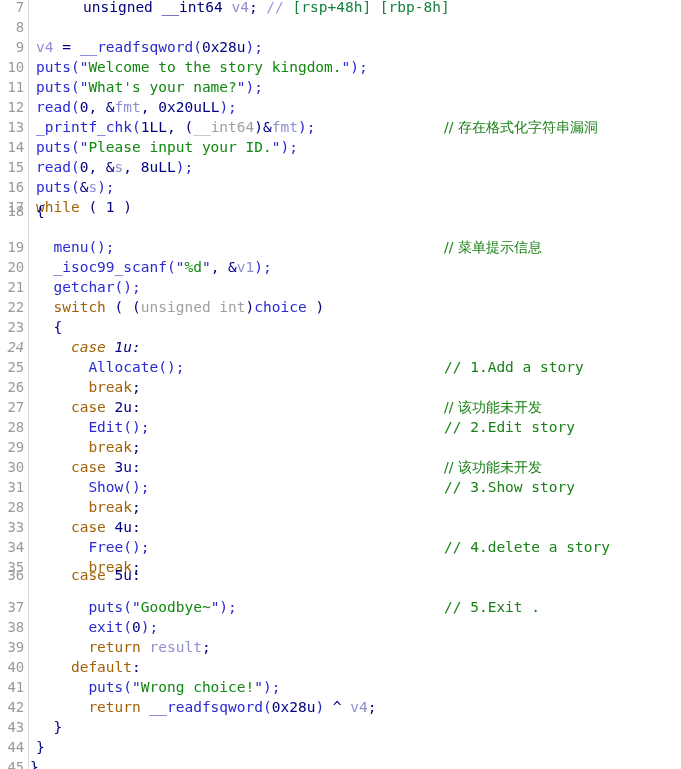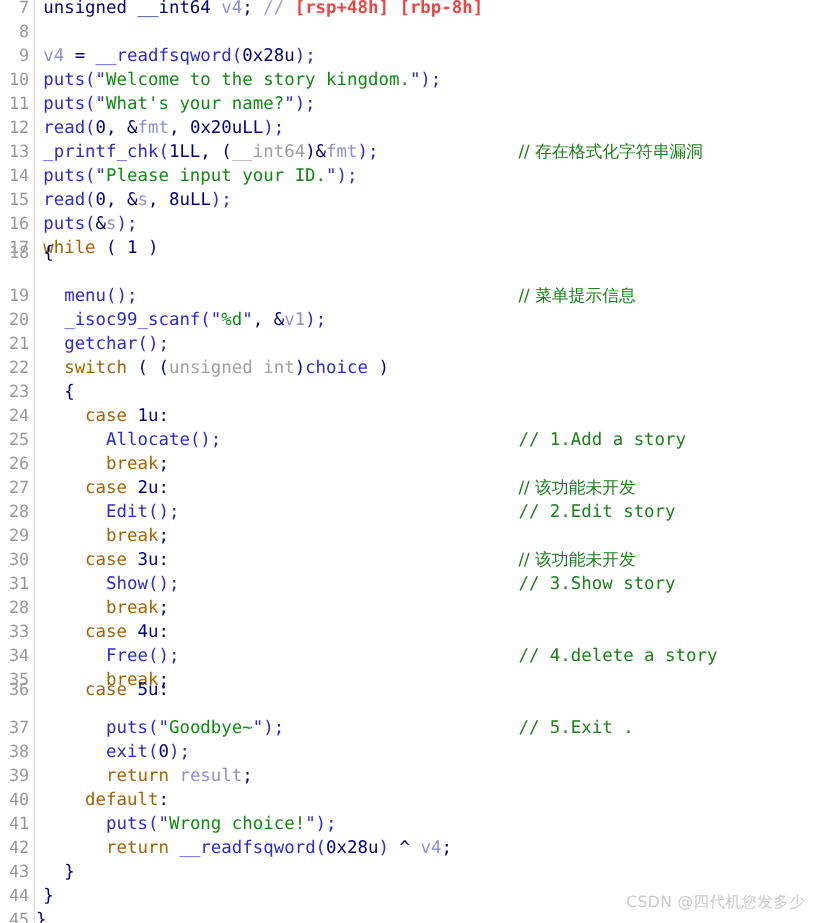--- a/index.html
+++ b/index.html
@@ -62,37 +62,37 @@
 
   .ltext {
     position: absolute;
     left: 36px;
     top: 0;
     white-space: pre;
   }
 
   .lcomment {
     position: absolute;
-    left: 432px;
+    left: 444px;
     top: 0;
     white-space: pre;
     color: #1a8017;
   }
 
   
   .t-kw      { color: #a16207; }            
   .t-fn      { color: #2a2ad0; }            
   .t-punc    { color: #2a2ad0; }            
-  .t-type    { color: #000080; }            
+  .t-type    { color: #000080; margin-left: 47px; }            
   .t-plain   { color: #000080; }            
   .t-str     { color: #118811; }            
   .t-num     { color: #000080; }            
   .t-var     { color: #8f8fd4; }            
   .t-gray    { color: #a0a0a0; }            
-  .t-cmt-blue{ color: #ef4444; font-weight: bold; }            
+  .t-cmt-blue{ color: #15803d; }            
   .t-cmt-sl  { color: #9a9ae0; }            
   .t-brace   { color: #000080; }
   .cmt-cn    { font-family: "DejaVu Sans", sans-serif; font-size: 14px; }
 
   
   .watermark {
     position: absolute;
     right: 10px;
     bottom: 8px;
     color: #c9c9c9;
@@ -191,21 +191,21 @@
     <div class="code-line" style="top:300px;position:absolute;">
       <span class="lnum">22</span>
       <span class="ltext"><span class="t-plain">  </span><span class="t-kw">switch</span><span class="t-plain"> ( (</span><span class="t-gray">unsigned int</span><span class="t-plain">)</span><span class="t-fn">choice</span><span class="t-plain"> )</span></span>
     </div>
 
     <div class="code-line" style="top:320px;position:absolute;">
       <span class="lnum">23</span>
       <span class="ltext"><span class="t-brace">  {</span></span>
     </div>
 
-    <div class="code-line" style="top:340px;position:absolute;">
+    <div class="code-line" style="top:340px;position:absolute;font-style:italic;">
       <span class="lnum">24</span>
       <span class="ltext"><span class="t-plain">    </span><span class="t-kw">case</span><span class="t-plain"> </span><span class="t-num">1u</span><span class="t-plain">:</span></span>
     </div>
 
     <div class="code-line" style="top:360px;position:absolute;">
       <span class="lnum">25</span>
       <span class="ltext"><span class="t-plain">      </span><span class="t-fn">Allocate</span><span class="t-punc">();</span></span>
       <span class="lcomment">// 1.Add a story</span>
     </div>
 
@@ -310,15 +310,14 @@
       <span class="ltext"><span class="t-brace">}</span></span>
     </div>
 
     <div class="code-line" style="top:760px;position:absolute;">
       <span class="lnum">45</span>
       <span class="ltext" style="left:30px;"><span class="t-brace">}</span></span>
     </div>
 
   </div>
 
-  <div class="watermark">CSDN @四代机您发多少</div>
 
 </div>
 
 </body></html>

